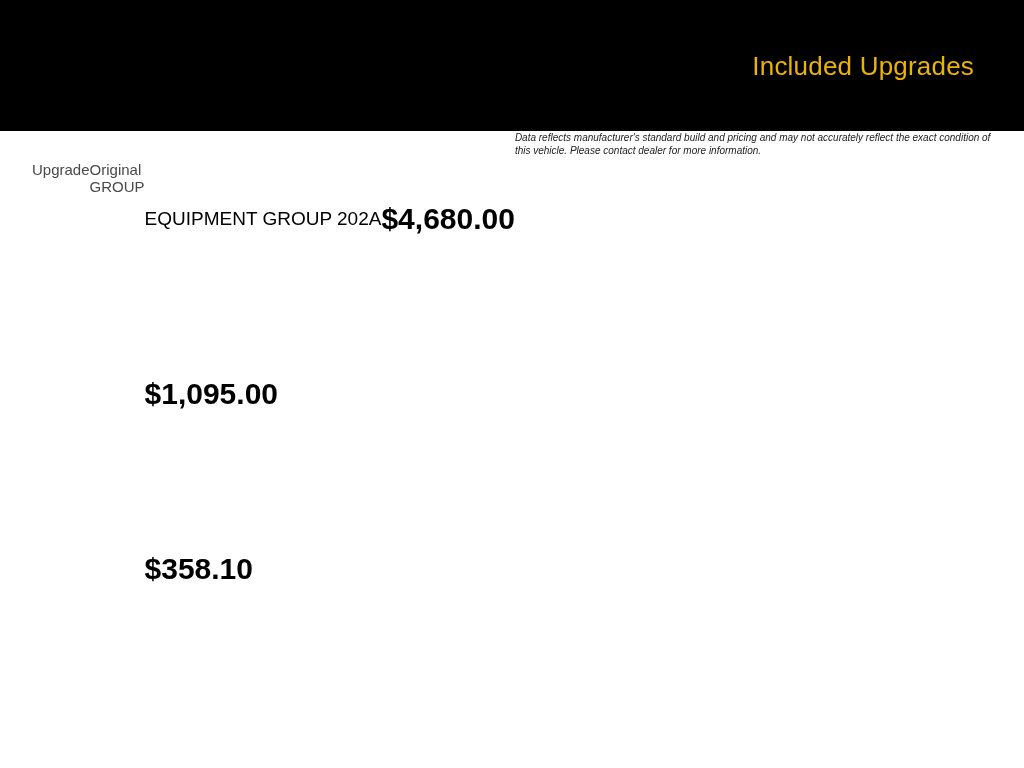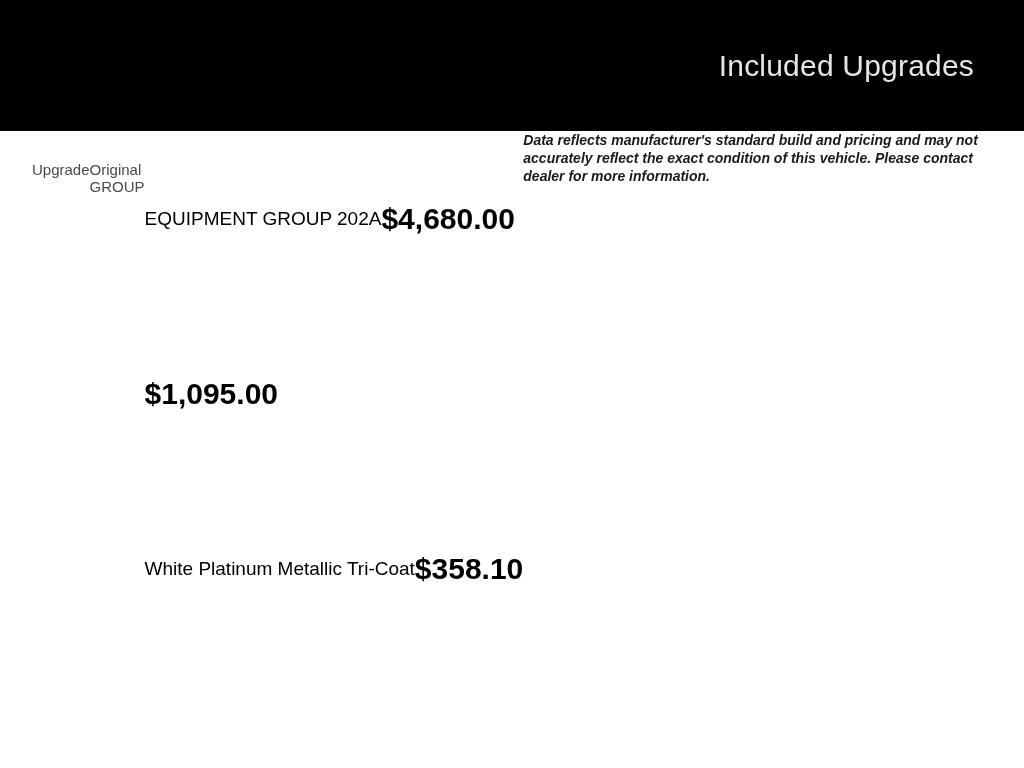--- a/index.html
+++ b/index.html
@@ -22,22 +22,22 @@
   .header {
     height: 131px;
     background: #000000;
     display: flex;
     align-items: center;
     justify-content: flex-end;
     padding-right: 50px;
     flex: 0 0 auto;
   }
   .header-title {
-    color: #e5e5e5;
-    font-size: 30px;
+    color: #eab308;
+    font-size: 26px;
     font-weight: 400;
     letter-spacing: 0.2px;
     line-height: 1;
   }
 
   
   .content {
     flex: 1 1 auto;
     padding: 0 32px;
     display: flex;
@@ -56,40 +56,40 @@
     font-weight: 400;
   }
 
   .rows {
     margin-top: 0;
   }
   .row {
     height: 175px;
     display: flex;
     align-items: center;
-    justify-content: flex-start;
+    justify-content: space-between;
   }
   .row-label {
     font-size: 19px;
     color: #000000;
     font-weight: 400;
     white-space: nowrap;
   }
   .row-price {
     font-size: 30px;
     color: #000000;
     font-weight: bold;
     white-space: nowrap;
   }
 
   .disclaimer {
-    font-size: 14px;
+    font-size: 10px;
     font-style: italic;
     color: #1a1a1a;
-    font-weight: bold;
+    font-weight: normal;
     padding-bottom: 44px;
     line-height: 1.3;
   }
 </style>
 </head>
 <body>
 
 <div class="page">
 
   <div class="header">
@@ -108,21 +108,20 @@
       <div class="row">
         <div class="row-label">EQUIPMENT GROUP 202A</div>
         <div class="row-price">$4,680.00</div>
       </div>
 
       <div class="row">
         <div class="row-price">$1,095.00</div>
       </div>
 
       <div class="row">
-        <div class="row-label">White Platinum Metallic Tri-Coat</div>
         <div class="row-price">$358.10</div>
       </div>
 
     </div>
 
     <div class="disclaimer">Data reflects manufacturer's standard build and pricing and may not accurately reflect the exact condition of this vehicle. Please contact dealer for more information.</div>
 
   </div>
 </div>
 

